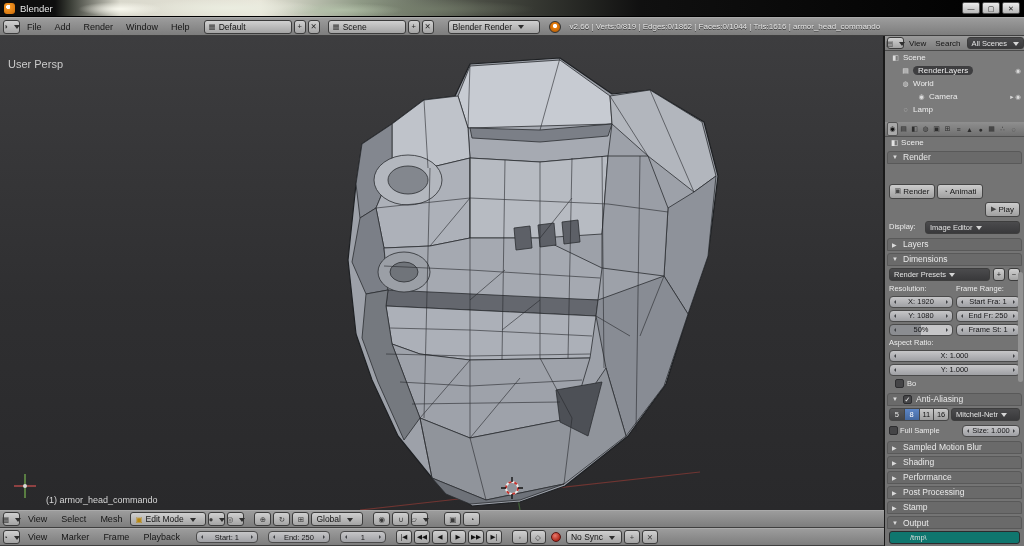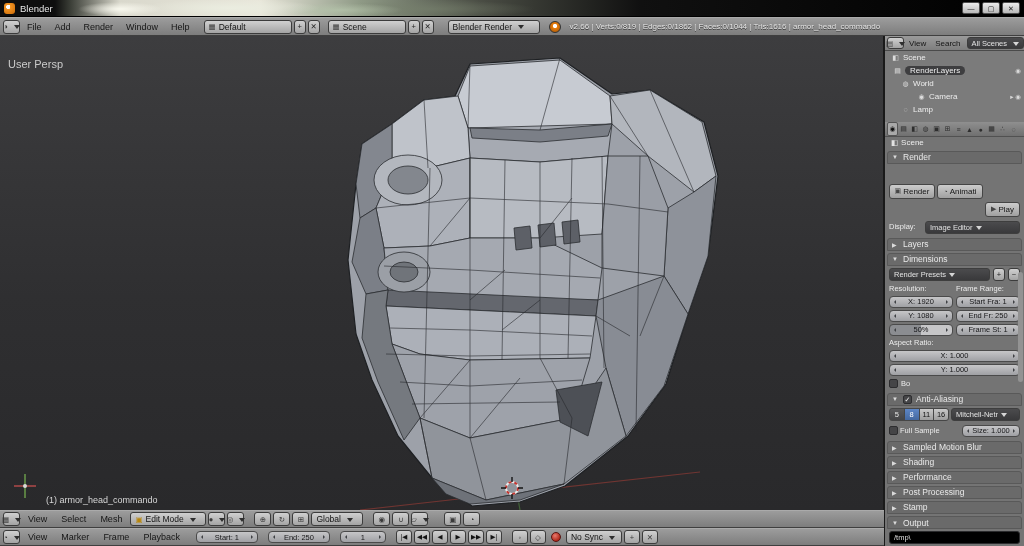--- a/index.html
+++ b/index.html
@@ -101,22 +101,22 @@
   .cb { width:9px; height:9px; background:#454547; border:1px solid #2d2d2f; border-radius:2px;
     color:#f0f0f0; font-size:7px; line-height:8px; text-align:center; flex:none; }
   .seggroup { display:flex; width:60px; flex:none; }
   .seg { flex:1; height:13px; display:flex; align-items:center; justify-content:center;
     background:linear-gradient(#c9c9c9,#9e9e9e); border:1px solid #464646; margin-left:-1px;
     color:#151515; font-size:7.5px; }
   .seg:first-child { border-radius:3px 0 0 3px; margin-left:0; }
   .seg:last-child { border-radius:0 3px 3px 0; }
   .seg.darkseg { background:linear-gradient(#59595b,#444446); color:#e8e8e8; }
   .seg.blue { background:linear-gradient(#5d86c6,#44689f); color:#fff; }
-  .pathfield { display:flex; align-items:center; height:13px; flex:1; background:#000000;
-    border:1px solid #2b2b2d; border-radius:3px; color:#dedede; font-size:7.5px; padding:0 4px; }
+  .pathfield { display:flex; align-items:center; height:13px; flex:1; background:#0f766e;
+    border:1px solid #2b2b2d; border-radius:3px; color:#dedede; font-size:7.5px; padding:0 20px; }
   .vscroll { position:absolute; right:1px; top:150px; width:5px; height:110px; background:#939393; border-radius:3px; }
   .spacer { flex:1; }
   .gap6 { width:6px; flex:none; } .gap12 { width:12px; flex:none; }
 </style>
 </head>
 <body>
 
 <div class="abs titlebar">
   <span class="appicon"></span>
   <span class="wtitle">Blender</span>
@@ -336,21 +336,21 @@
       <span class="menu">Search</span>
       <span class="spacer"></span>
       <span class="widget dark chev-d" style="height:12px;font-size:7.5px;">
         <span>All Scenes</span>
       </span>
     </div>
     <div class="orow" style="padding-left:6px;">
       <span class="oicon">◧</span>
       <span>Scene</span>
     </div>
-    <div class="orow" style="padding-left:8px;">
+    <div class="orow" style="padding-left:16px;">
       <span class="oicon">▤</span>
       <span class="sel">RenderLayers</span>
       <span class="otrail">◉</span>
     </div>
     <div class="orow" style="padding-left:16px;">
       <span class="oicon">◍</span>
       <span>World</span>
     </div>
     <div class="orow" style="padding-left:32px;">
       <span class="oicon">◉</span>
@@ -452,21 +452,21 @@
     </div>
     <div class="pcols">
       <div class="pcol">
         <span class="plabel">Aspect Ratio:</span>
         <span class="num">
             <span>X: 1.000</span>
           </span>
         <span class="num">
             <span>Y: 1.000</span>
           </span>
-        <span style="display:flex;align-items:center;gap:3px;height:12px;">
+        <span style="display:flex;align-items:center;gap:3px;height:12px;margin-left:6px;">
           <span class="cb"></span>
           <span class="plabel" style="height:auto;">Bo</span>
         </span>
       </div>
     </div>
 
     <div class="phead">
       <span class="tri">▼</span>
       <span class="cb">✓</span>
       <span>Anti-Aliasing</span>

